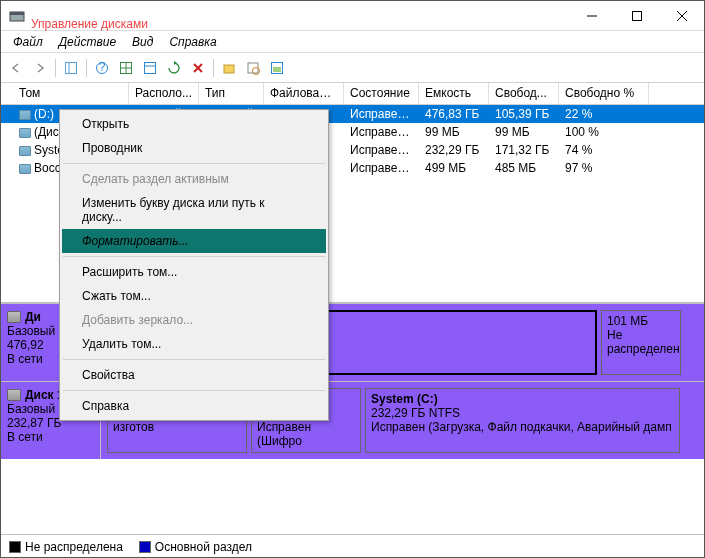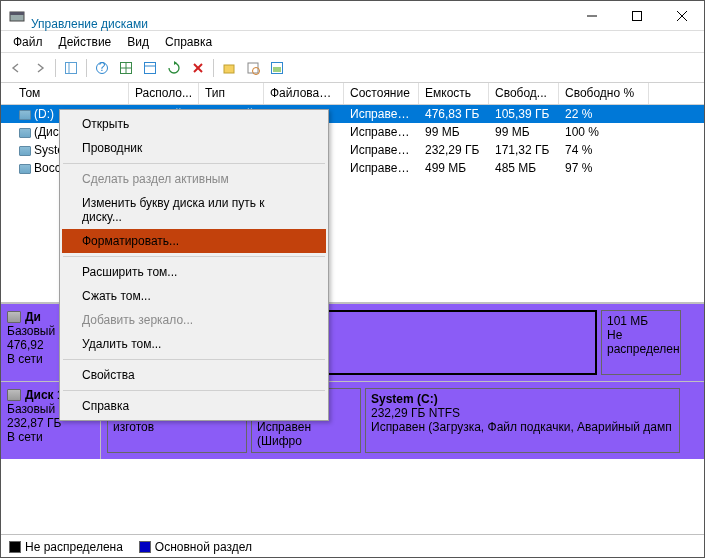--- a/index.html
+++ b/index.html
@@ -1,23 +1,23 @@
 <!DOCTYPE html>
 <html><head>
 <meta charset="utf-8">
 <style>
 * { box-sizing: border-box; margin: 0; padding: 0; font-family: "Segoe UI", Tahoma, sans-serif; font-size: 12px; }
 body { background: #fff; width: 705px; height: 558px; overflow: hidden; border: 1px solid #555; }
 
 .titlebar { height: 30px; background: #fff; display: flex; align-items: center; padding-left: 8px; border-bottom: 1px solid #ddd; }
 .titlebar .icon { width: 16px; height: 16px; margin-right: 6px; }
-.titlebar .title { flex: 1; color: #0369a1; margin-top: 16px; }
+.titlebar .title { flex: 1; color: #ef4444; margin-top: 16px; }
 .titlebar .ctrl { width: 45px; height: 30px; display: flex; align-items: center; justify-content: center; color: #333; }
 
-.menubar { height: 22px; display: flex; align-items: center; padding: 0 4px; border-bottom: 1px solid #ddd; background: #fff; }
+.menubar { height: 22px; display: flex; align-items: center; padding: 0 4px; border-bottom: 1px solid #ddd; background: #fff; font-style: italic; }
 .menubar .mi { padding: 2px 8px; }
 
 .toolbar { height: 30px; display: flex; align-items: center; padding: 0 4px; gap: 2px; border-bottom: 1px solid #d0d0d0; background: #fff; }
 .toolbar .tb { width: 22px; height: 22px; display: flex; align-items: center; justify-content: center; border: 1px solid transparent; }
 .toolbar .sep { width: 1px; height: 18px; background: #ccc; margin: 0 2px; }
 
 .content { position: relative; height: 451px; }
 
 
 .listview { border-bottom: 1px solid #c0c0c0; }
@@ -36,21 +36,21 @@
 .col4 { width: 80px; }
 .col5 { width: 75px; }
 .col6 { width: 70px; }
 .col7 { width: 70px; }
 .col8 { width: 90px; }
 
 
 .context-menu { position: absolute; left: 58px; top: 26px; width: 270px; background: #f0f0f0; border: 1px solid #a0a0a0; box-shadow: 2px 2px 4px rgba(0,0,0,0.25); padding: 2px; z-index: 10; }
 .context-menu .cm-item { padding: 5px 20px; color: #000; }
 .context-menu .cm-item.disabled { color: #8a8a8a; }
-.context-menu .cm-item.hover { background: #c2410c; }
+.context-menu .cm-item.hover { background: #0f766e; font-style: italic; }
 .context-menu .cm-sep { height: 1px; background: #d0d0d0; margin: 3px 1px; }
 
 
 .diskmap { background: #8b5cf6; }
 .disk-row { display: flex; border-top: 1px solid #c0c0c0; min-height: 78px; }
 .disk-label { width: 100px; padding: 6px; border-right: 1px solid #c0c0c0; }
 .disk-label .dname { font-weight: bold; display: flex; align-items: center; gap: 4px; }
 .disk-parts { flex: 1; display: flex; padding: 6px; gap: 4px; position: relative; }
 .part { border: 1px solid #666; flex: 0 0 auto; display: flex; flex-direction: row; overflow: hidden; }
 .part .stripe { height: 10px; }

